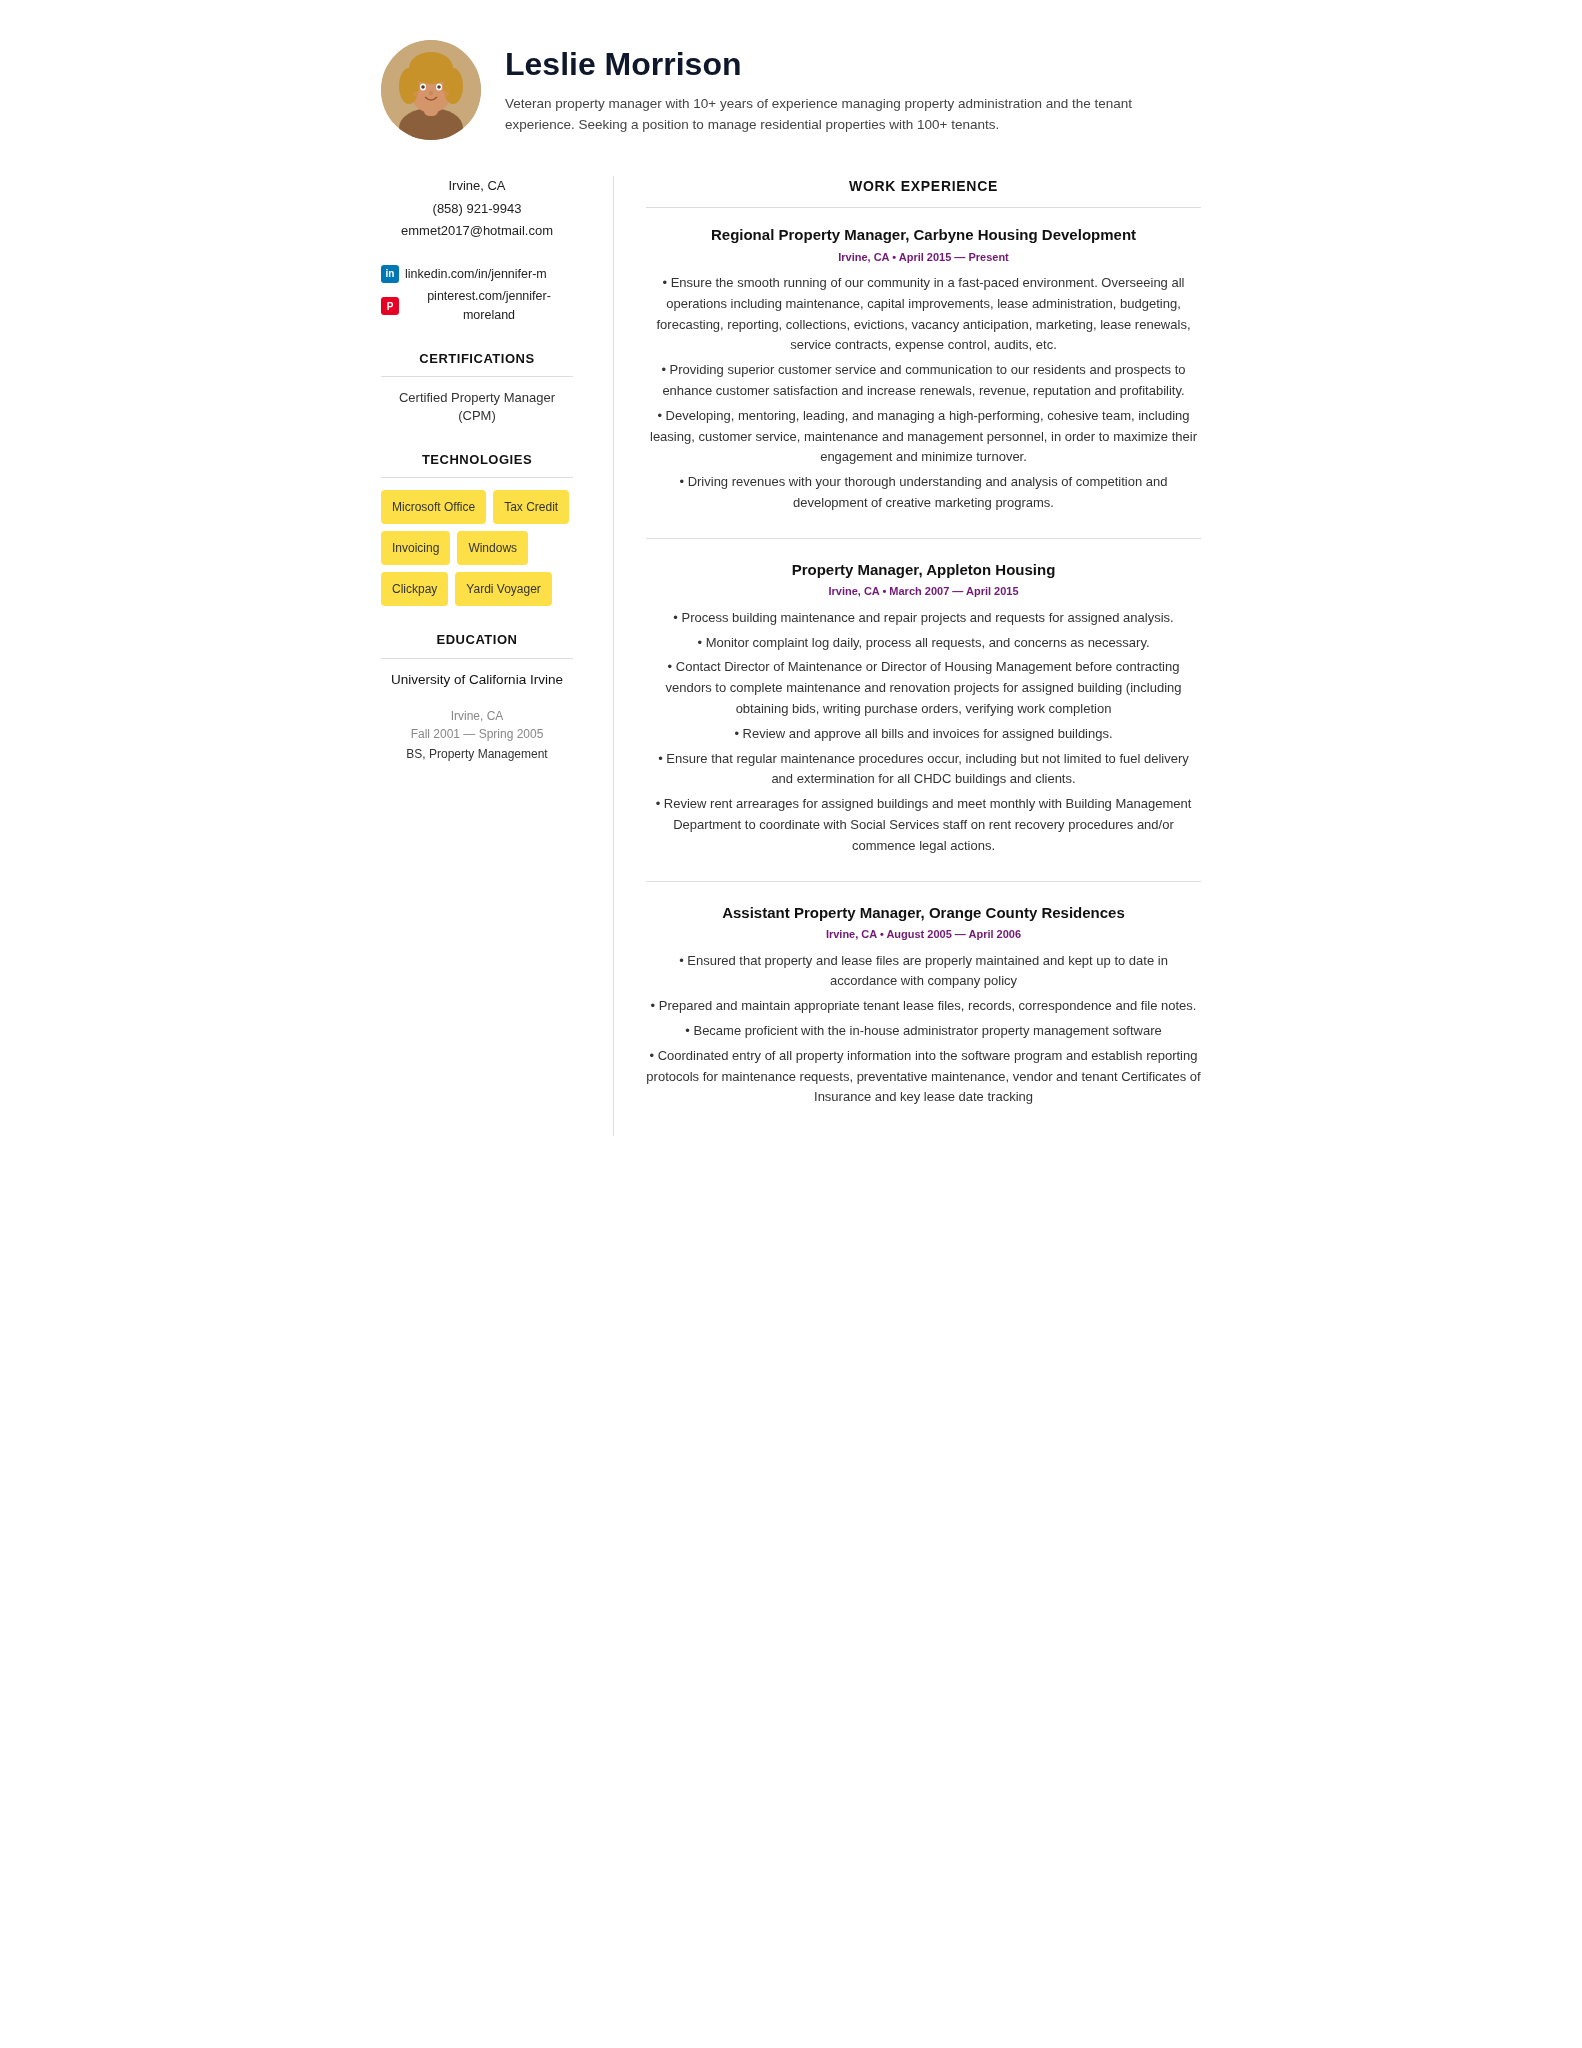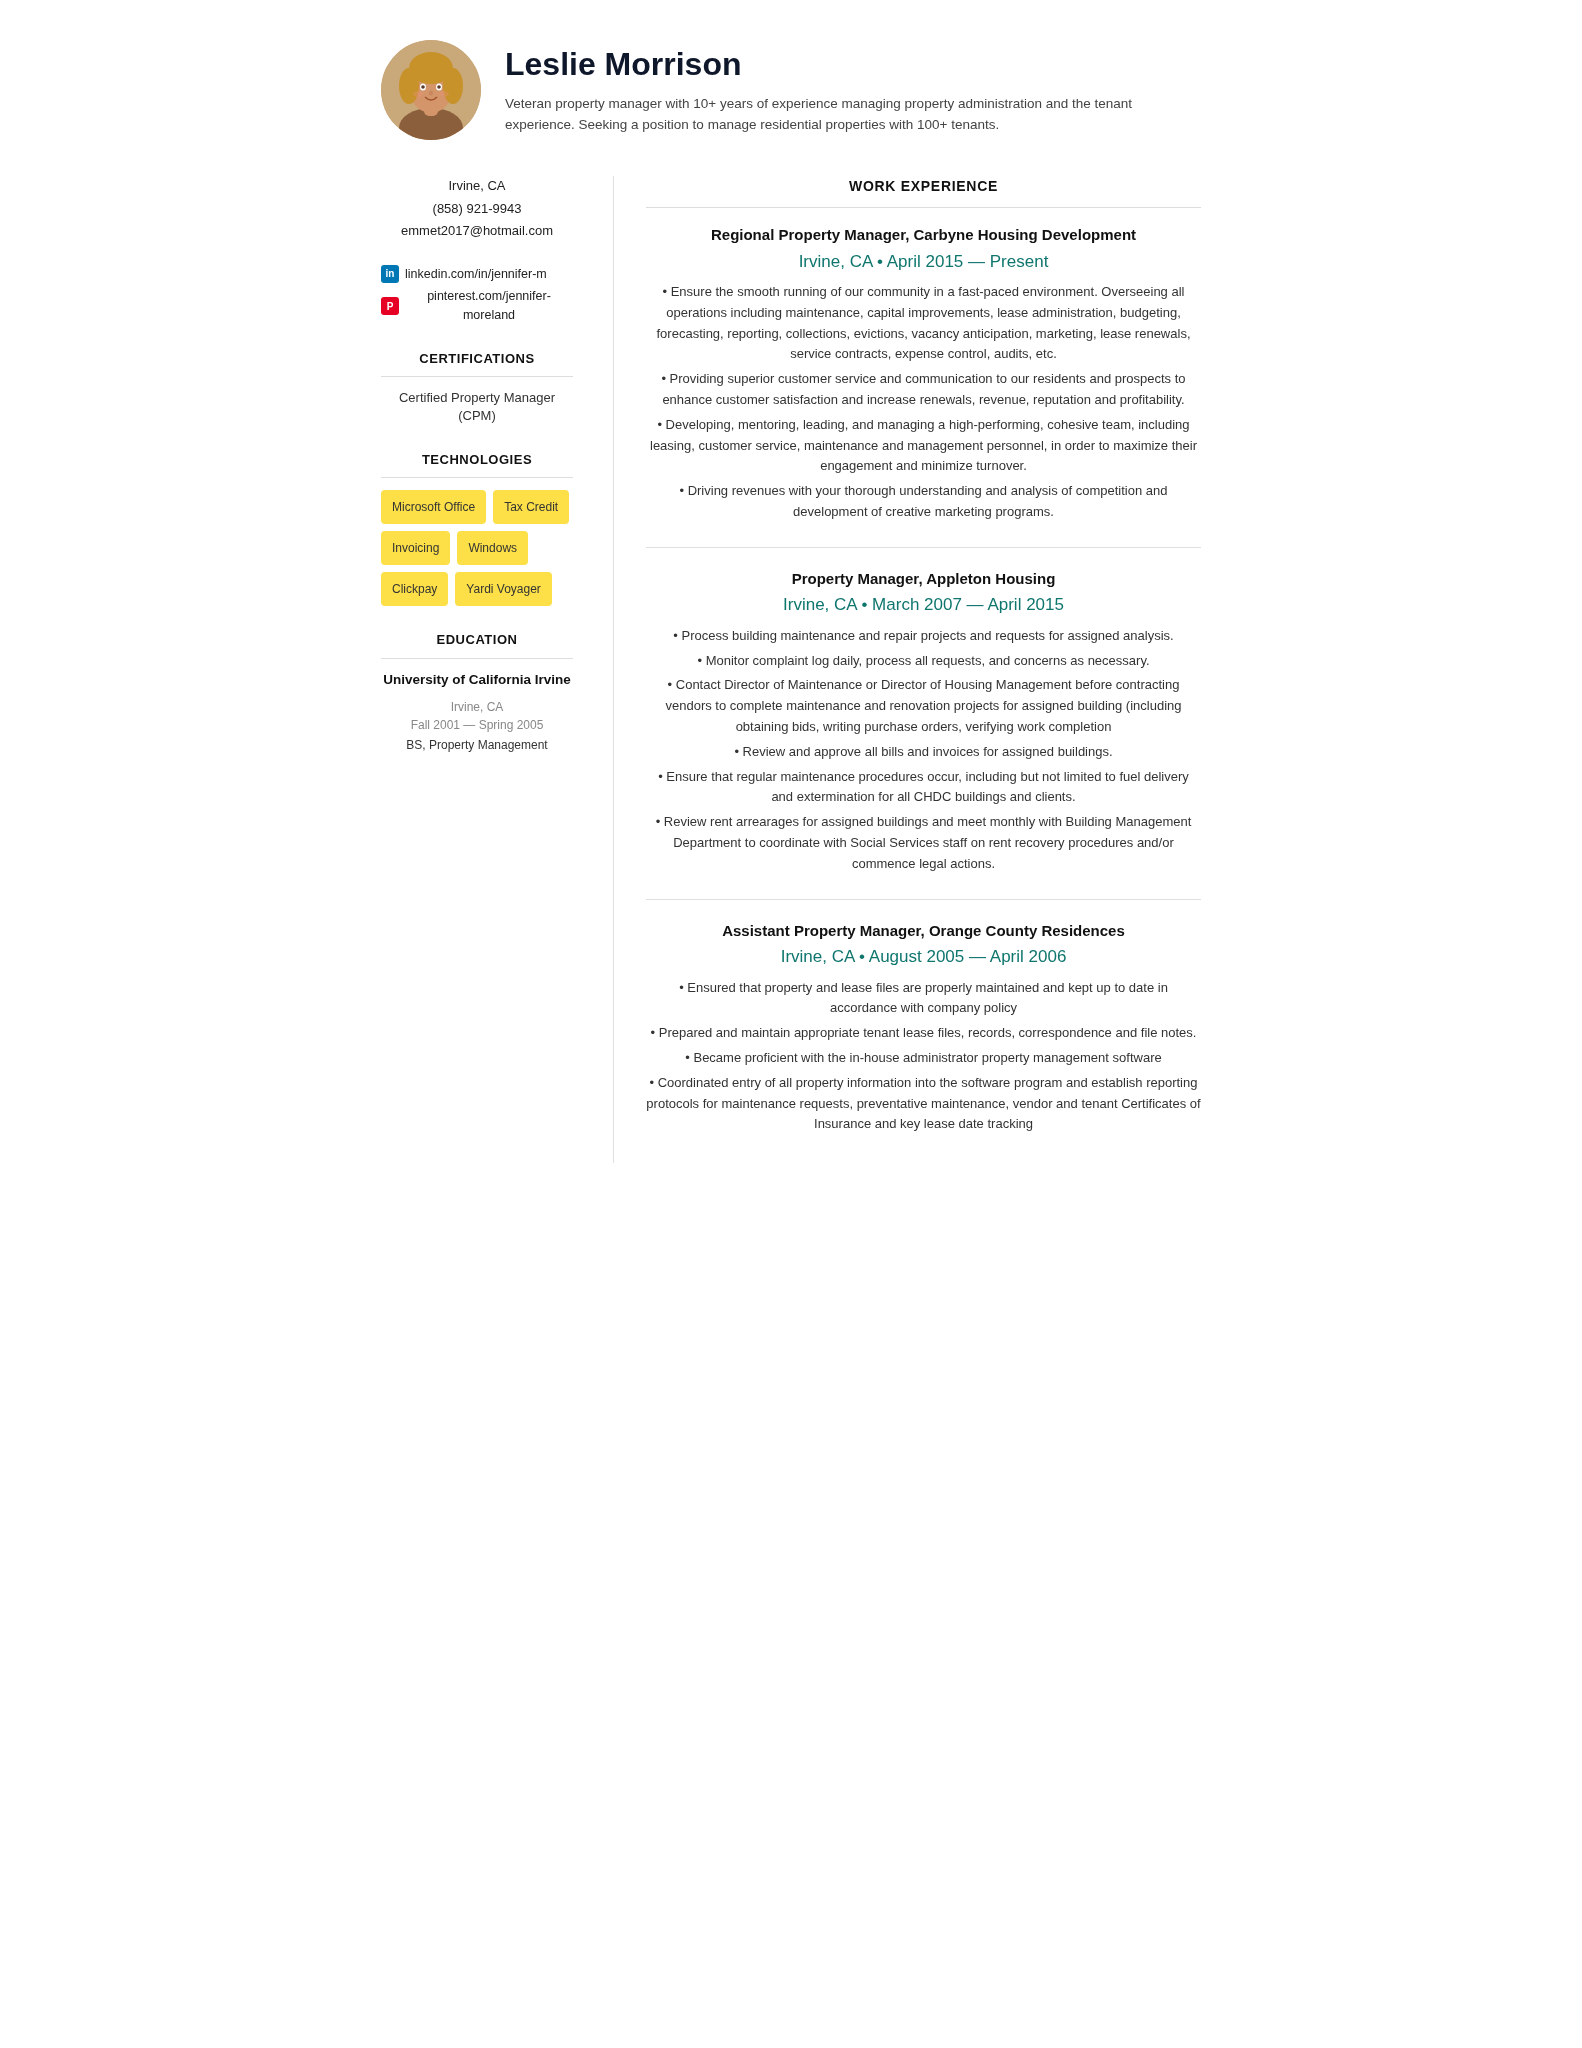--- a/index.html
+++ b/index.html
@@ -118,23 +118,23 @@
     }
     .tech-tag {
       background: #fde047;
       color: #333;
       font-size: 12px;
       padding: 8px 11px;
       border-radius: 4px;
     }
     .edu-school {
       font-size: 13.5px;
-      font-weight: 700;
+      font-weight: 400;
       color: #111;
-      margin-bottom: 9px;
+      margin-bottom: 18px;
       line-height: 1.35;
     }
     .edu-location {
       font-size: 12px;
       color: #888;
     }
     .edu-dates {
       font-size: 12px;
       color: #888;
     }
@@ -168,23 +168,24 @@
     .job-block {
       margin-bottom: 24px;
     }
     .job-title {
       font-size: 15px;
       font-weight: 700;
       color: #111;
       margin-bottom: 2px;
     }
     .job-meta {
-      font-size: 17px;
-      color: #0f766e;
+      font-size: 11px;
+      color: #701a75;
       margin-bottom: 8px;
+      font-weight: bold;
     }
     .job-bullets {
       font-size: 13px;
       color: #333;
       line-height: 1.6;
     }
     .job-bullets p {
       margin-bottom: 4px;
     }
     .job-divider {

